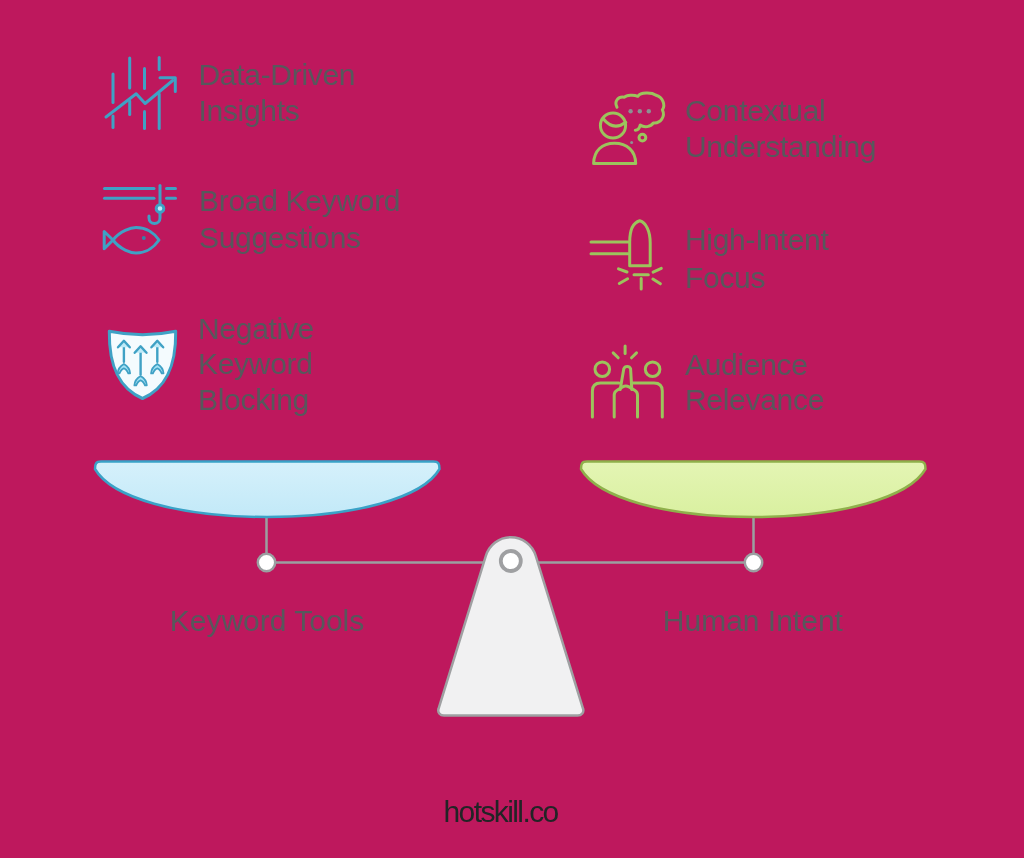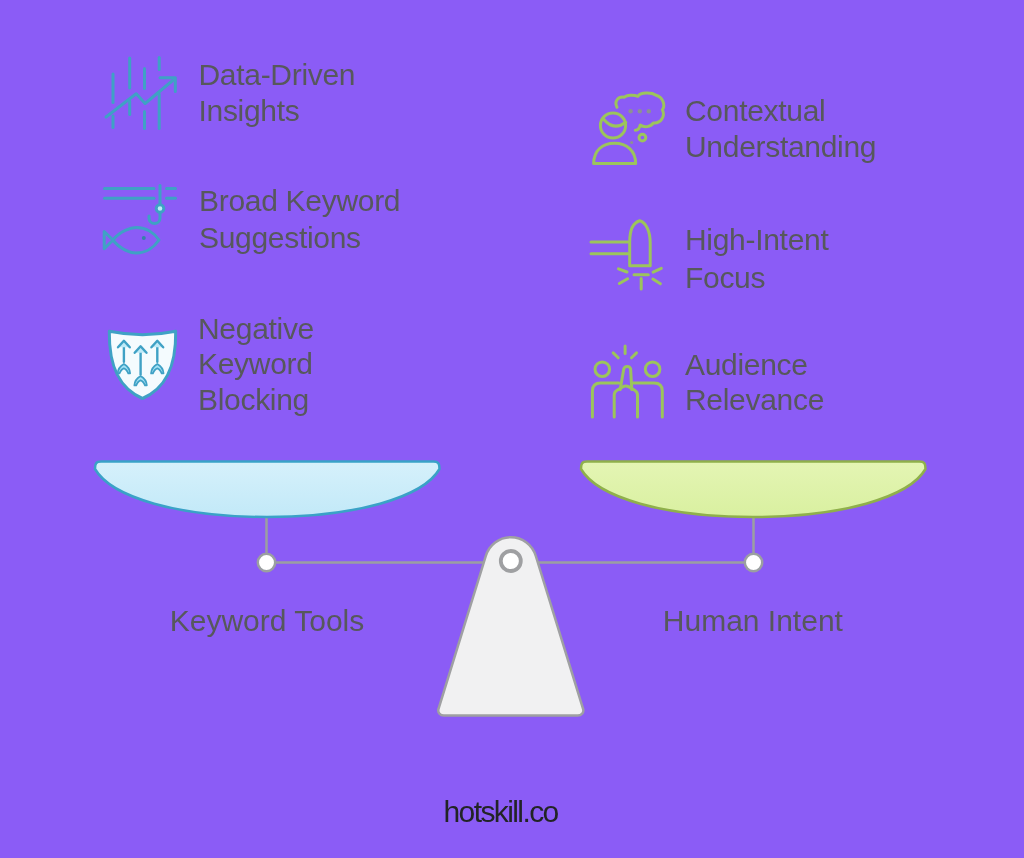--- a/index.html
+++ b/index.html
@@ -1,16 +1,16 @@
 <!DOCTYPE html>
 <html><head>
 <meta charset="utf-8">
 <style>
   html,body{margin:0;padding:0;background:#ffffff;}
-  #canvas{position:relative;width:1024px;height:858px;background:#8b5cf6;overflow:hidden;
+  #canvas{position:relative;width:1024px;height:858px;background:#be185d;overflow:hidden;
           font-family:"Liberation Sans",sans-serif;text-align:center;}
   svg{position:absolute;left:0;top:0;}
   text{font-family:"Liberation Sans",sans-serif;}
 </style>
 </head>
 <body>
 <div id="canvas">
 <svg width="1024" height="858" viewBox="0 0 1024 858">
   <defs>
     <linearGradient id="bluebowl" x1="0" y1="461" x2="0" y2="517" gradientUnits="userSpaceOnUse">

